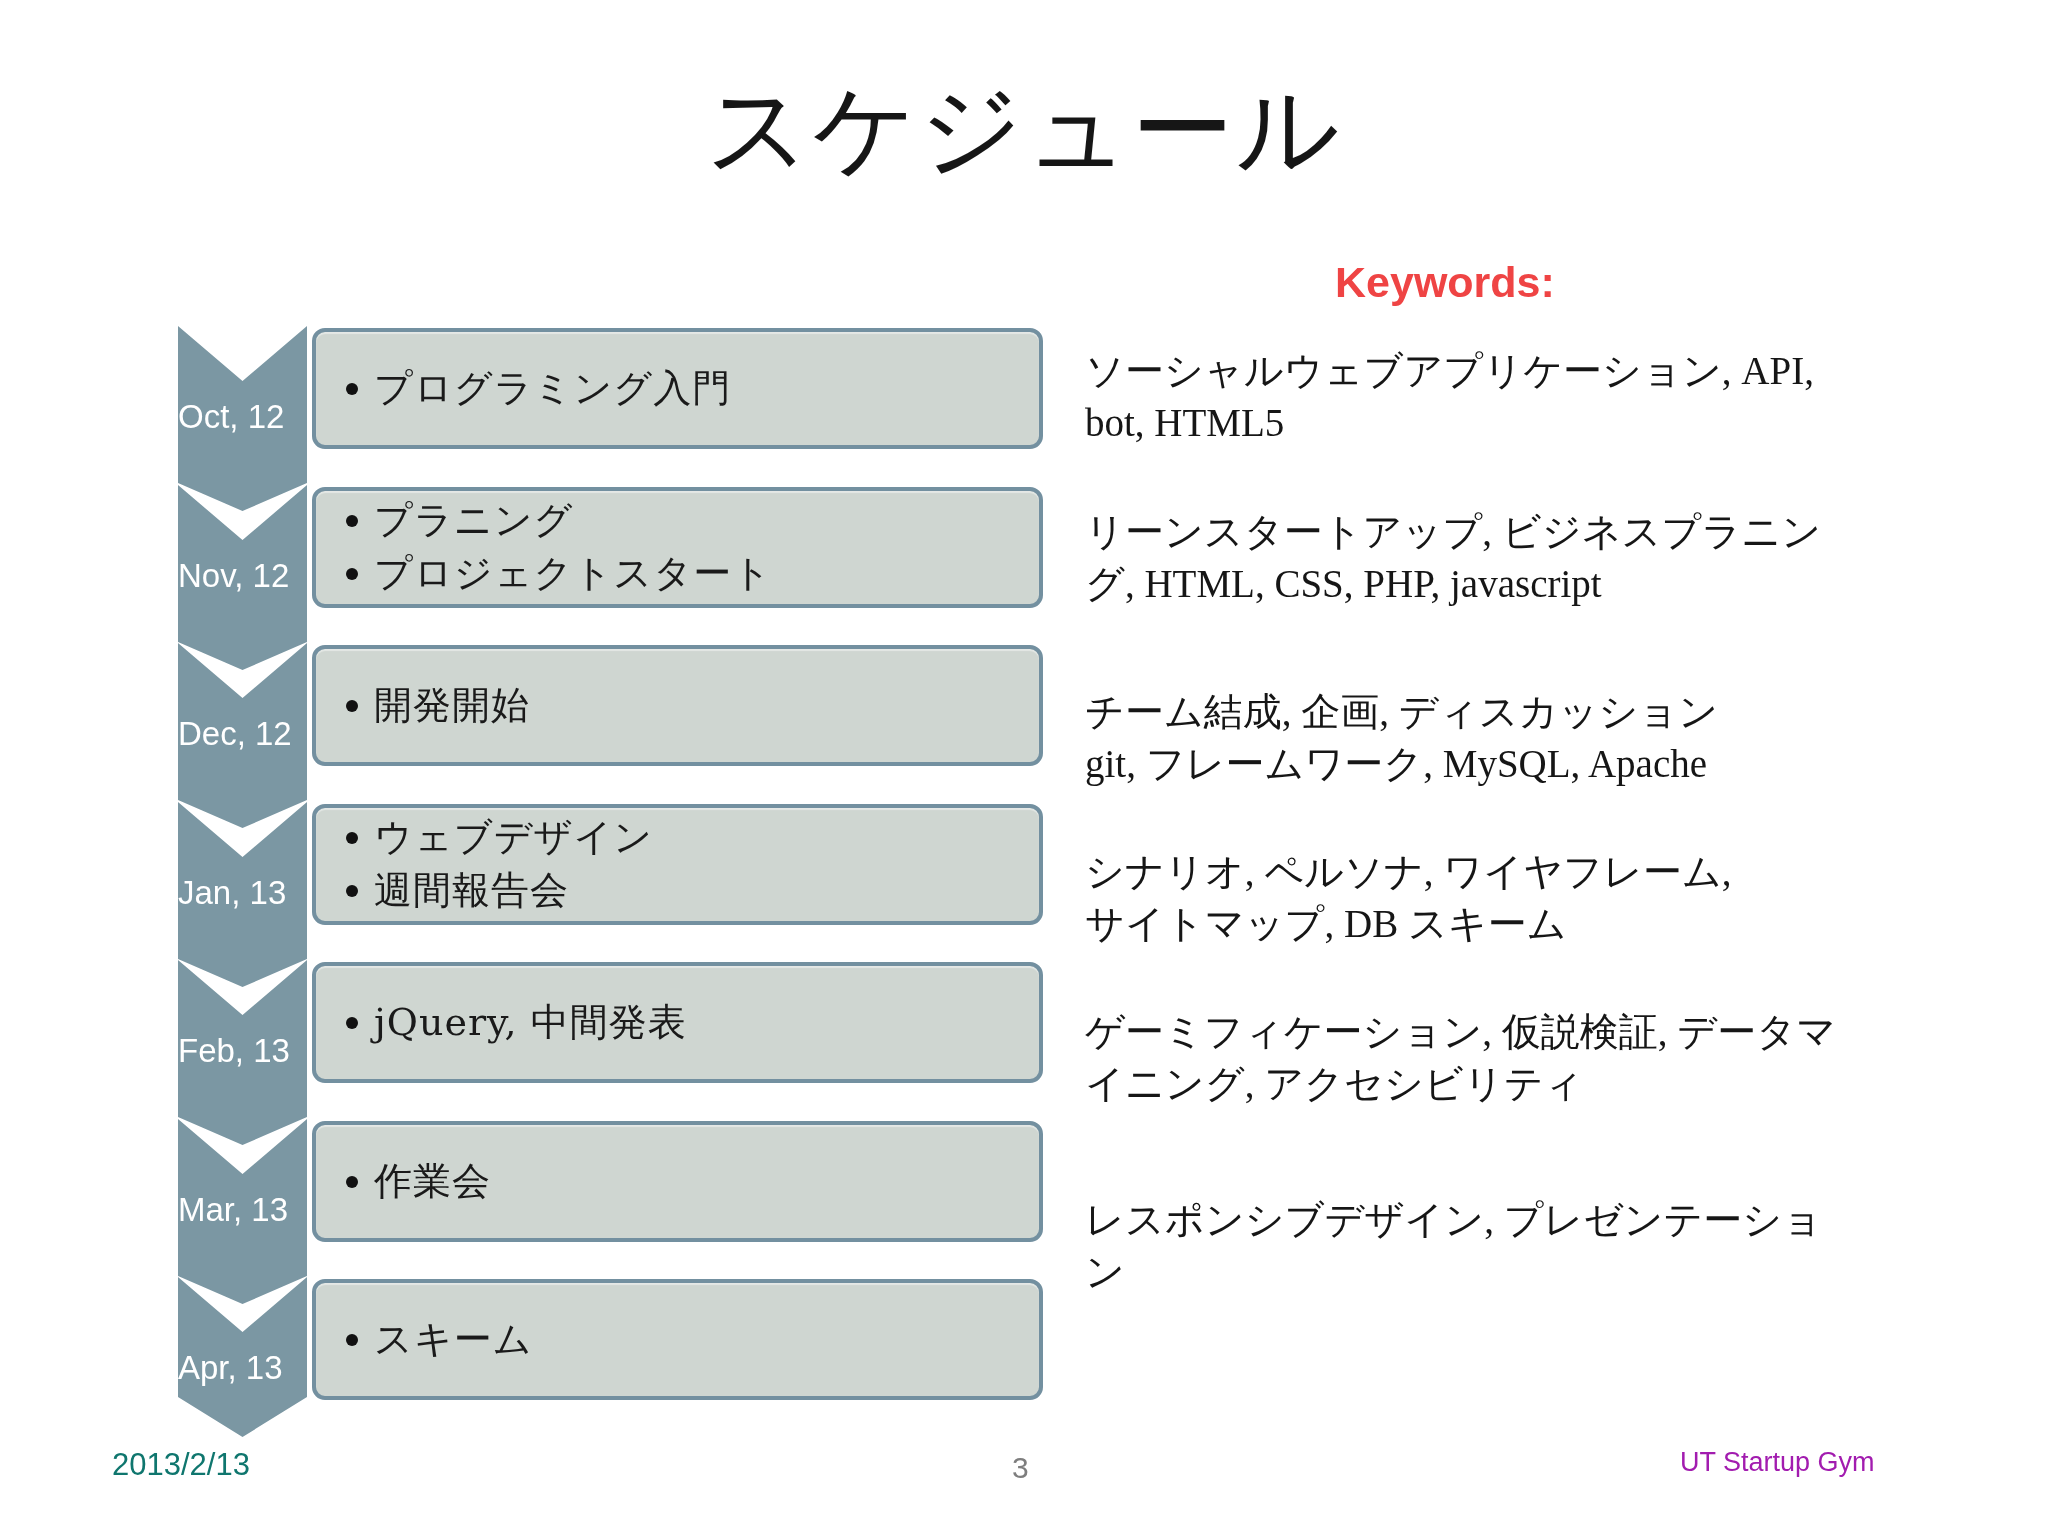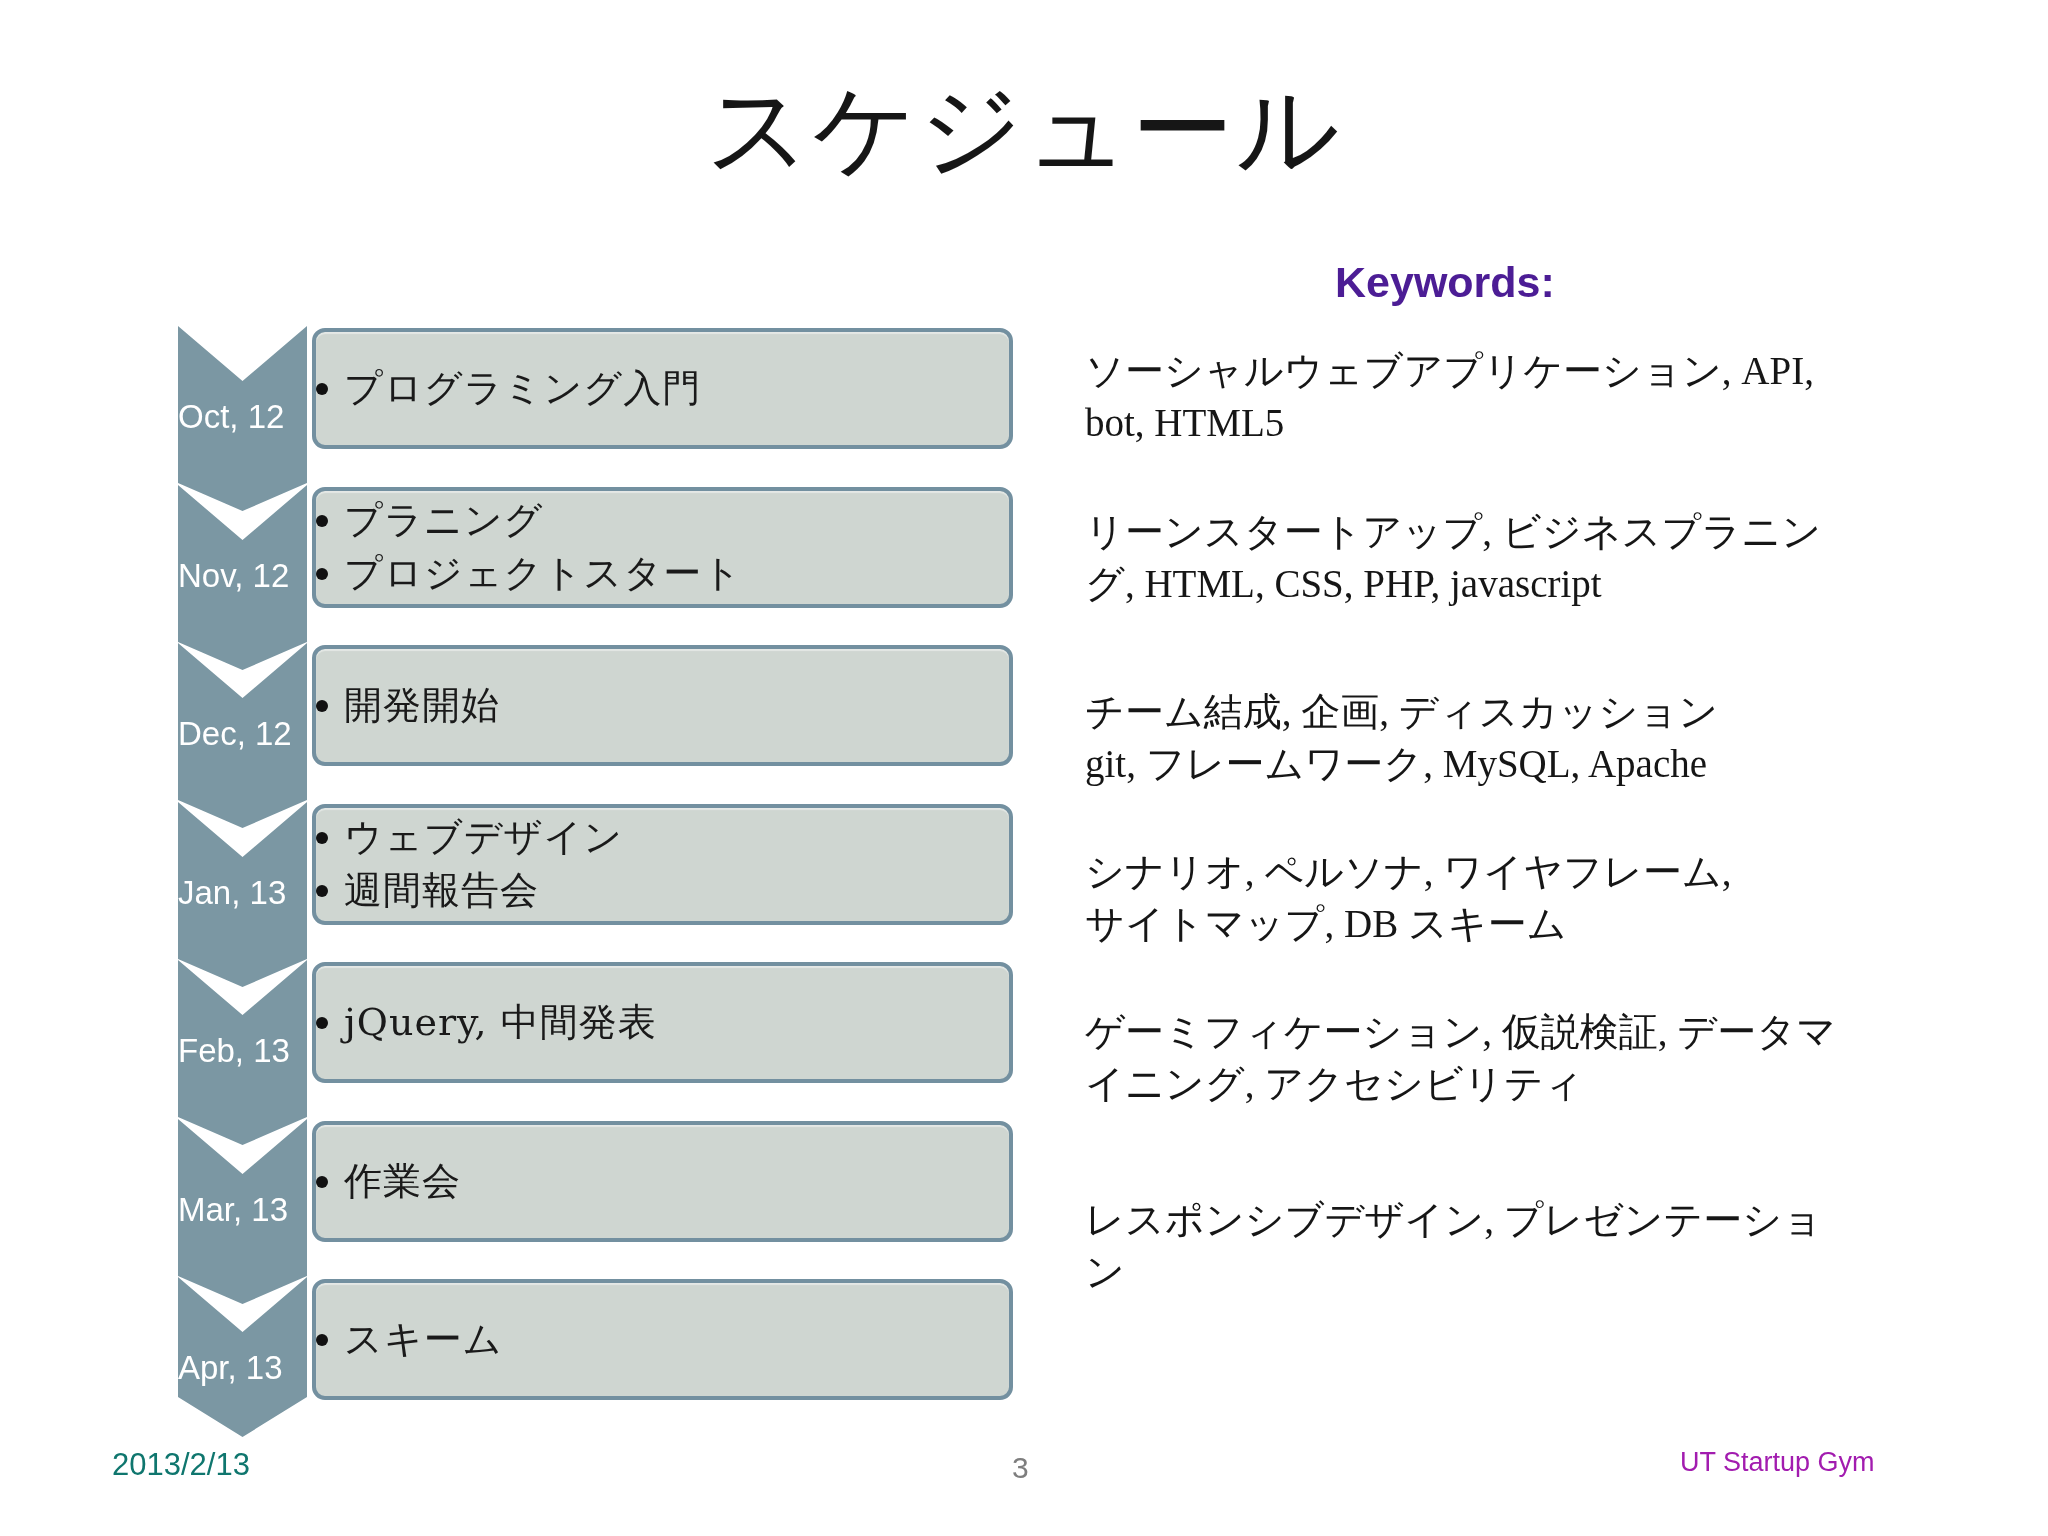--- a/index.html
+++ b/index.html
@@ -19,21 +19,21 @@
     font-family:"DejaVu Serif","Liberation Serif",serif;
     font-weight:400;
     font-size:102px;
     letter-spacing:2px;
     color:#161616;
   }
 
   
   .kw-heading{
     position:absolute;left:1335px;top:258px;
-    font-size:43px;font-weight:700;color:#4c1d95;
+    font-size:43px;font-weight:700;color:#ef4444;
     font-family:"Liberation Sans","DejaVu Sans",sans-serif;
   }
 
   
   .timeline{position:absolute;left:0;top:0;width:100%;height:100%;}
   .tl-item{position:absolute;left:178px;width:840px;height:190px;}
   .tl-item[data-index="0"]{top:328px}
   .tl-item[data-index="1"]{top:487px}
   .tl-item[data-index="2"]{top:645px}
   .tl-item[data-index="3"]{top:804px}
@@ -60,21 +60,21 @@
   }
 
   .box{
     position:absolute;left:134px;top:0;
     width:693px;height:113px;
     background:var(--box_fill,#cfd6d1);
     border:4px solid var(--box_border,#7390a0);
     border-radius:13px;
     box-shadow:inset 0 2px 1px rgba(255,255,255,.45);
     display:flex;flex-direction:column;justify-content:center;
-    box-sizing:content-box;
+    padding-left:30px;box-sizing:content-box;
     gap:9px;
   }
   .bullet{display:flex;align-items:center;}
   .dot{
     flex:none;width:12px;height:12px;border-radius:50%;
     background:#111111;margin-right:16px;
   }
   .btext{
     font-family:"DejaVu Serif","Liberation Serif",serif;
     font-size:38px;line-height:1.15;color:#1a1a1a;

